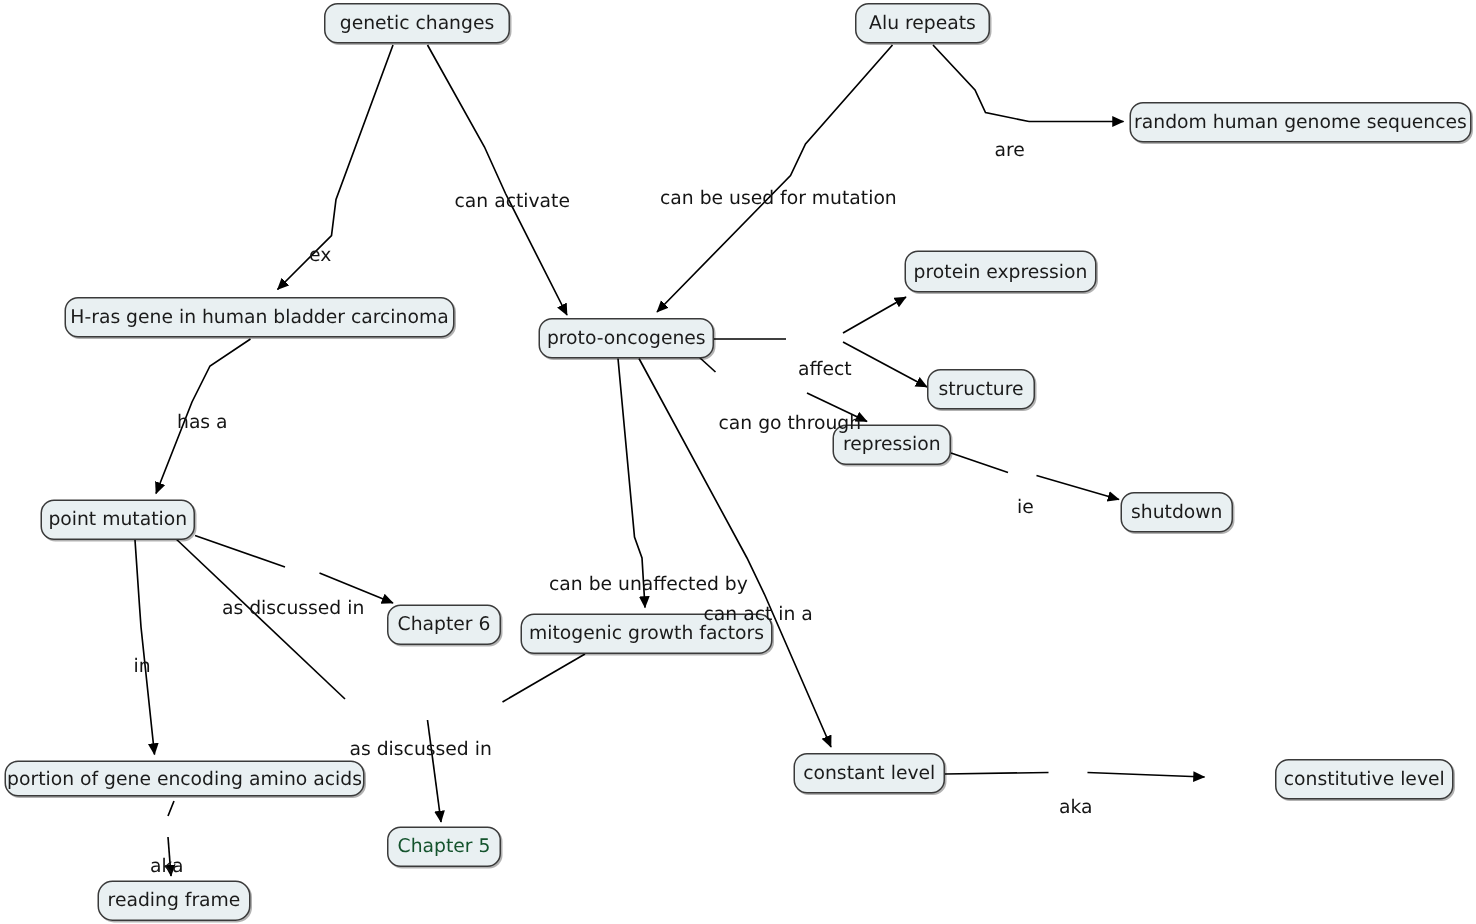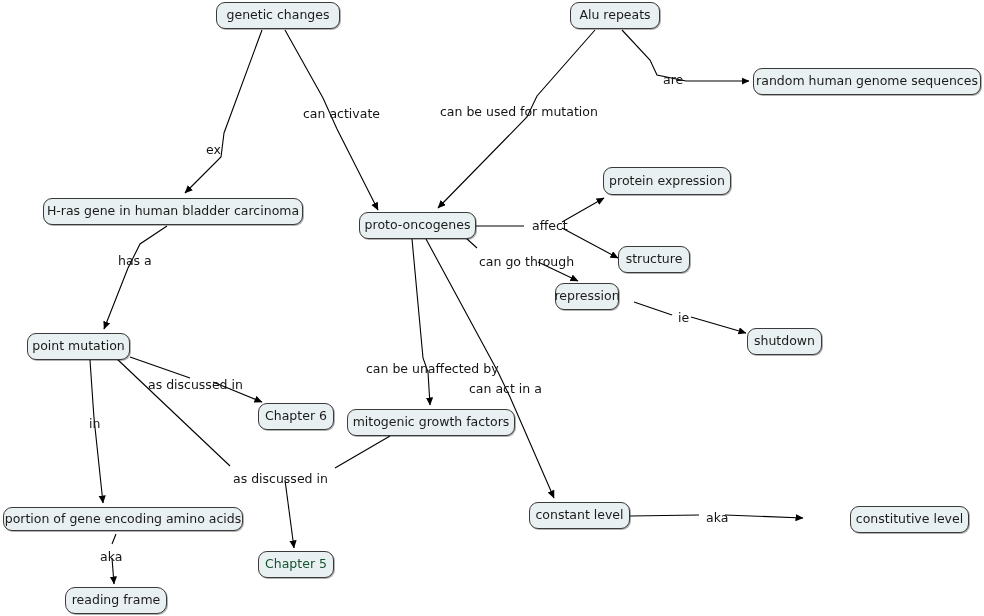--- a/index.html
+++ b/index.html
@@ -38,20 +38,21 @@
     white-space: nowrap;
     box-shadow: 1px 1px 0 rgba(0,0,0,0.30);
   }
   .edge-label {
     position: absolute;
     font-size: 12.5px;
     color: #141414;
     background: transparent;
     white-space: nowrap;
     line-height: 1;
+    margin-top: 20px;
   }
 </style>
 </head>
 <body>
 
 <div id="canvas">
   <svg id="edge-layer" viewBox="0 0 984 616">
     <defs>
       <marker id="arrowhead" markerWidth="9" markerHeight="9" refX="7.5" refY="3.6" orient="auto" markerUnits="userSpaceOnUse">
         <path d="M0,0 L8,3.6 L0,7.2 Z" fill="#000000"></path>
@@ -100,21 +101,21 @@
       </div>
       <div class="node" style="left: 359px; top: 212px; width: 117px; height: 27px; background: rgb(233, 240, 242); border-color: rgb(58, 58, 58); color: rgb(27, 27, 27);">
         <span>proto-oncogenes</span>
       </div>
       <div class="node" style="left: 603px; top: 167px; width: 128px; height: 28px; background: rgb(233, 240, 242); border-color: rgb(58, 58, 58); color: rgb(27, 27, 27);">
         <span>protein expression</span>
       </div>
       <div class="node" style="left: 618px; top: 246px; width: 72px; height: 27px; background: rgb(233, 240, 242); border-color: rgb(58, 58, 58); color: rgb(27, 27, 27);">
         <span>structure</span>
       </div>
-      <div class="node" style="left: 555px; top: 283px; width: 64px; height: 27px; background: rgb(233, 240, 242); border-color: rgb(58, 58, 58); color: rgb(27, 27, 27);">
+      <div class="node" style="left: 555px; top: 283px; width: 79px; height: 27px; background: rgb(233, 240, 242); border-color: rgb(58, 58, 58); color: rgb(27, 27, 27);">
         <span>repression</span>
       </div>
       <div class="node" style="left: 747px; top: 328px; width: 75px; height: 27px; background: rgb(233, 240, 242); border-color: rgb(58, 58, 58); color: rgb(27, 27, 27);">
         <span>shutdown</span>
       </div>
       <div class="node" style="left: 27px; top: 333px; width: 103px; height: 27px; background: rgb(233, 240, 242); border-color: rgb(58, 58, 58); color: rgb(27, 27, 27);">
         <span>point mutation</span>
       </div>
       <div class="node" style="left: 258px; top: 403px; width: 76px; height: 27px; background: rgb(233, 240, 242); border-color: rgb(58, 58, 58); color: rgb(27, 27, 27);">
         <span>Chapter 6</span>

